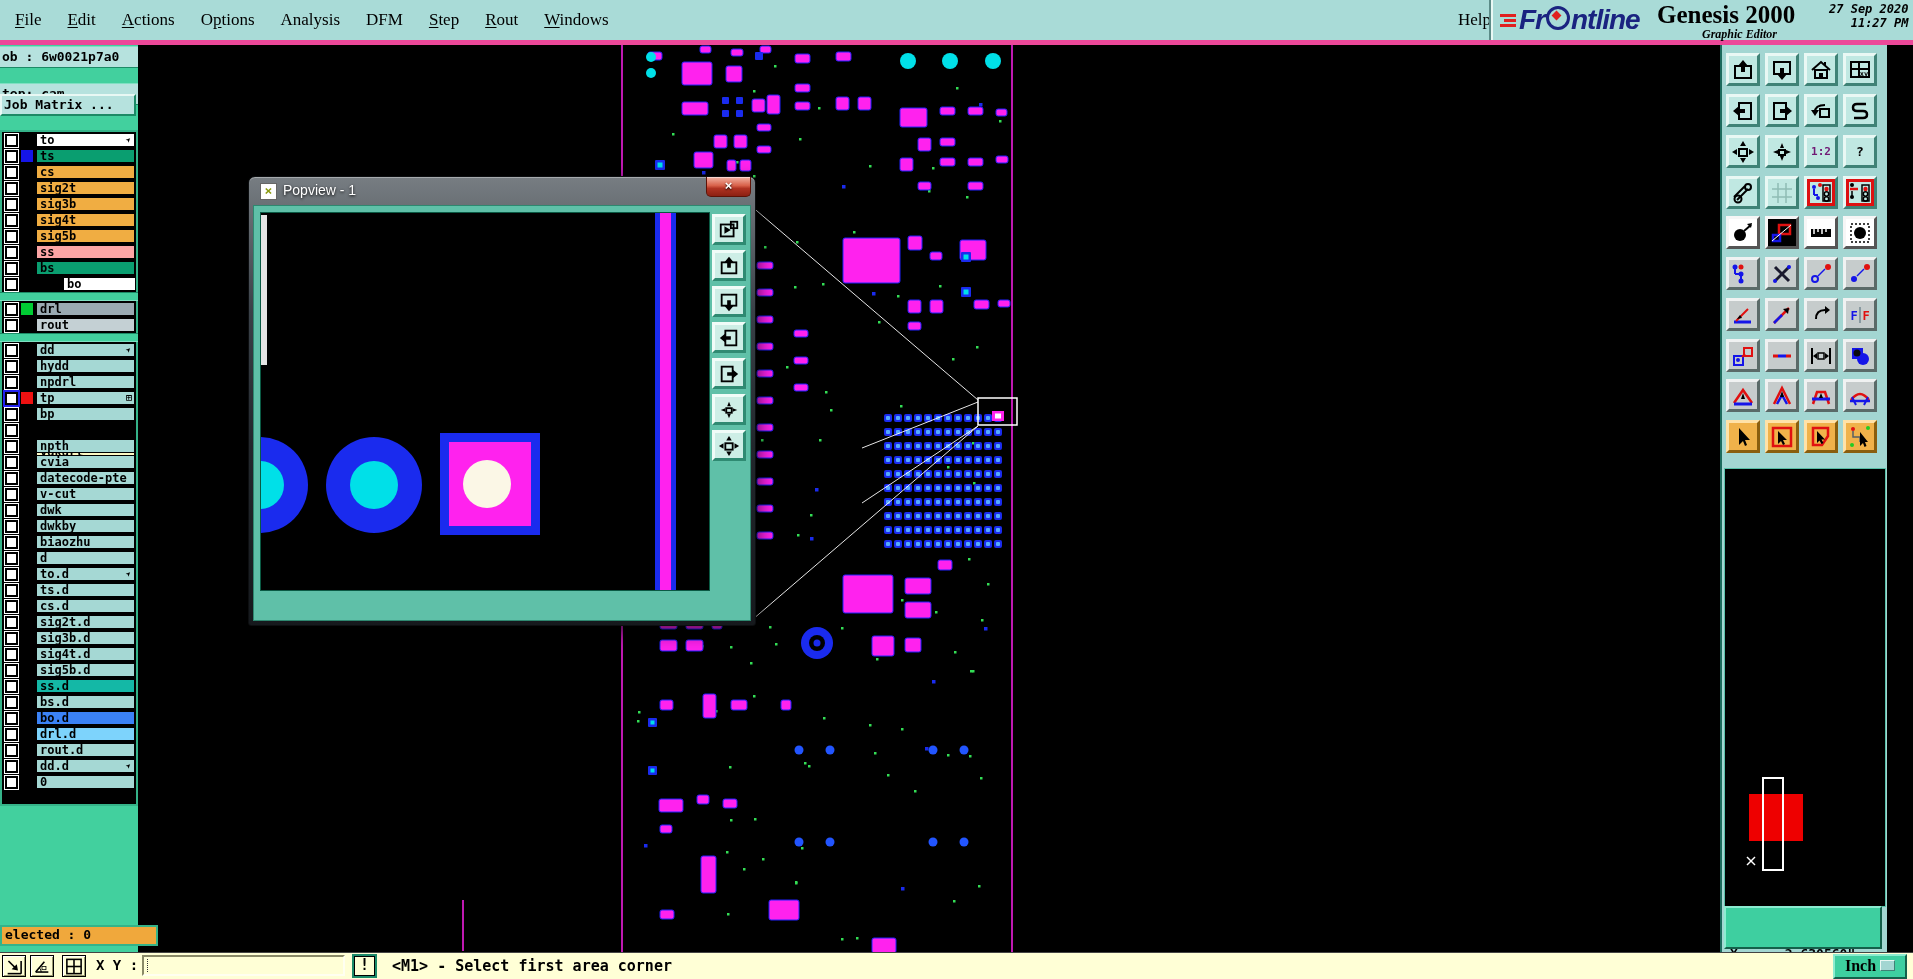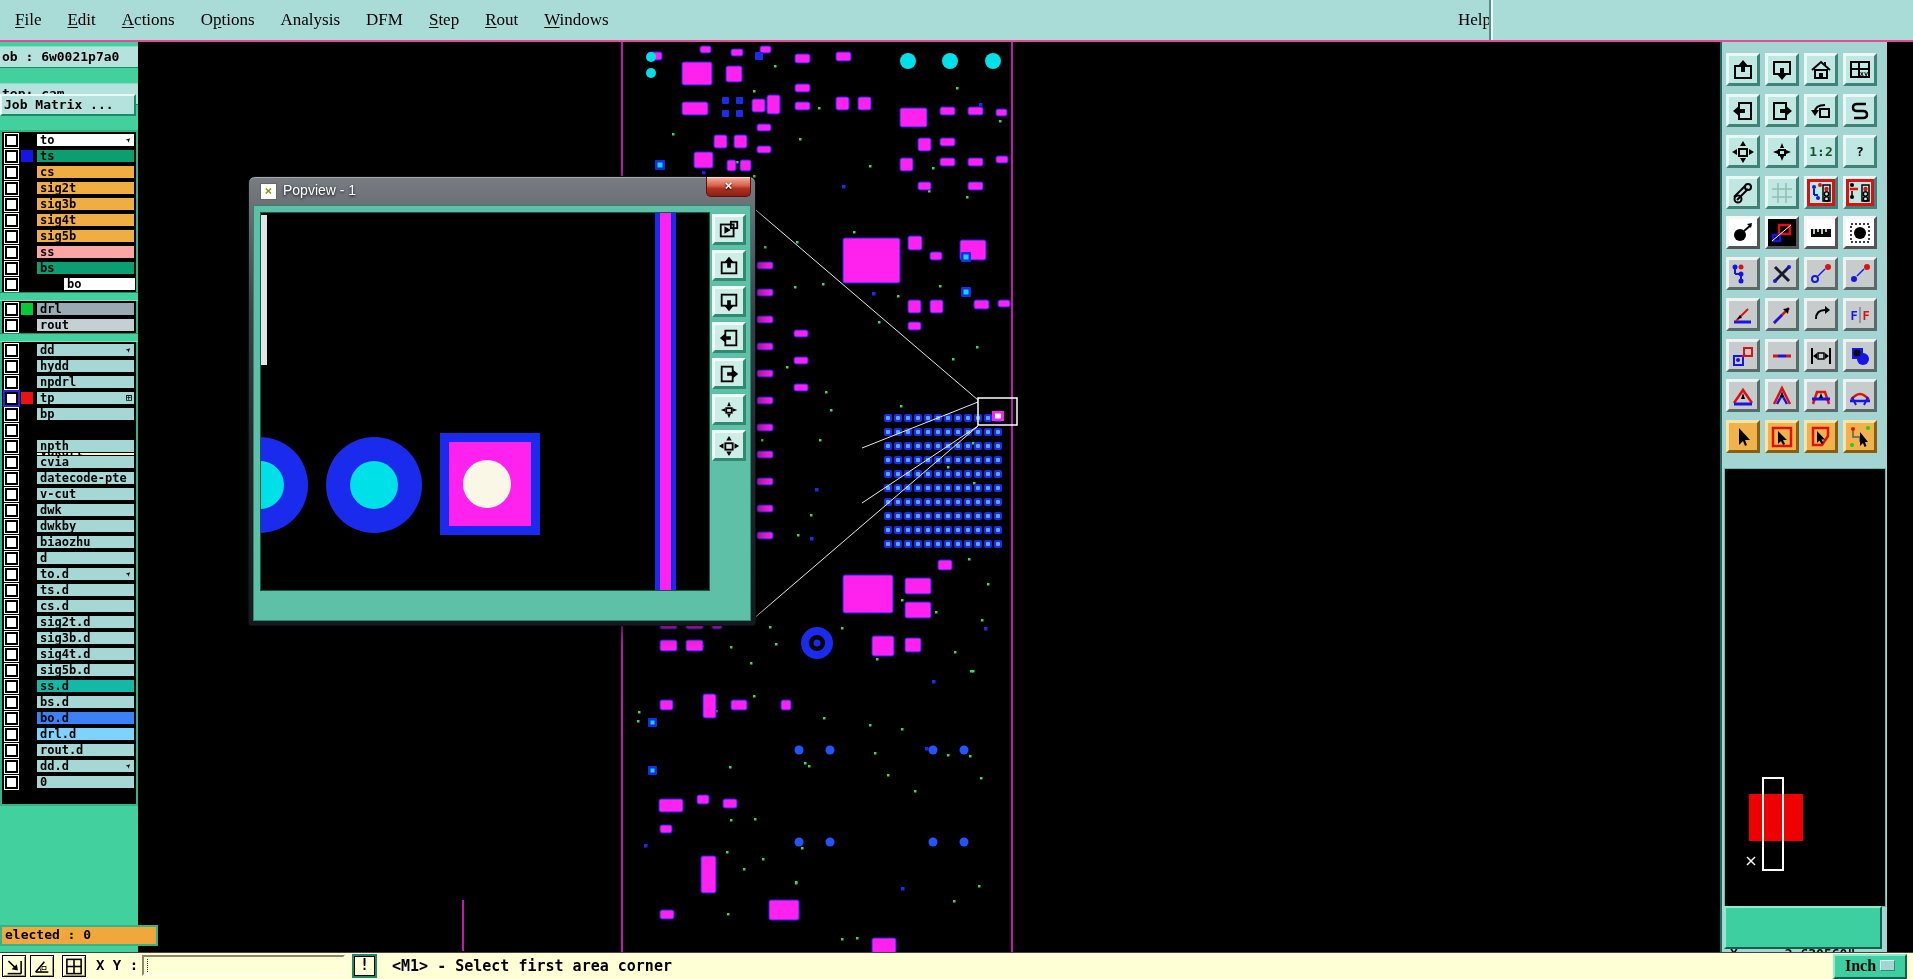--- a/index.html
+++ b/index.html
@@ -1,20 +1,20 @@
 <!DOCTYPE html>
 <html><head>
 <meta charset="utf-8">
 <style>
   html,body{margin:0;padding:0;background:#000;}
   #app{position:relative;width:1913px;height:979px;overflow:hidden;background:#000;
        font-family:"DejaVu Sans Mono",monospace;-webkit-font-smoothing:none;}
   
   #topbar{position:absolute;left:0;top:0;width:1913px;height:40px;background:#a9dbd7;
-          border-bottom:2px solid #ec4899;z-index:8;}
+          border-bottom:5px solid #ec4899;z-index:8;}
   #menus{position:absolute;left:2px;top:0;height:40px;display:flex;align-items:center;
          font-family:"Liberation Serif",serif;font-size:17px;color:#000;}
   .menu-item{padding:0 13px;cursor:default;white-space:nowrap;}
   .menu-item u{text-underline-offset:2px;}
   #help-menu{position:absolute;left:1448px;top:0;height:40px;display:flex;align-items:center;
              font-family:"Liberation Serif",serif;font-size:17px;padding:0 10px;}
   #bar-sep{position:absolute;left:1489px;top:0;height:40px;width:0;
            border-left:2px solid #5c8c88;border-right:2px solid #e8f8f4;}
   #brand{position:absolute;left:1497px;top:0;width:416px;height:40px;}
   #logo{position:absolute;left:3px;top:4px;display:flex;align-items:center;}
@@ -628,20 +628,36 @@
         <div class="menu-item"><u>A</u>ctions</div>
         <div class="menu-item">O<u>p</u>tions</div>
         <div class="menu-item">Analysis</div>
         <div class="menu-item">DFM</div>
         <div class="menu-item"><u>S</u>tep</div>
         <div class="menu-item"><u>R</u>out</div>
         <div class="menu-item"><u>W</u>indows</div>
       </div>
     <div id="help-menu" class="menu-item">Help</div>
     <div id="bar-sep"></div>
+    <div id="brand">
+      <div id="logo">
+        <span id="logo-bars">
+            <i></i>
+            <i></i>
+            <i></i>
+          </span>
+        <span id="logo-text">Fr<span class="o-mark"><b></b></span>ntline</span>
+      </div>
+      <div id="product">Genesis 2000</div>
+      <div id="subtitle">Graphic Editor</div>
+      <div id="datetime">
+        <div>27 Sep 2020</div>
+        <div>11:27 PM</div>
+      </div>
+    </div>
   </div>
 
   <div id="sidebar">
     <div class="hdr-row" style="top:6px">ob :  6w0021p7a0</div>
     <div class="hdr-row" style="top:43px">tep: cam</div>
     <div id="matrix-btn">Job Matrix ...</div>
     <div id="layer-list">
         <div class="lrow">
           <div class="cb"></div>
           <div class="sw"></div>
@@ -987,21 +1003,21 @@
         <div class="tb-btn" style="left: 43px; top: 95px;">
           <svg width="26" height="24" viewBox="0 0 24 24">
             <rect x="9" y="10" width="6" height="5" fill="none" stroke="#000" stroke-width="2"></rect>
             <polygon points="12,3 14,8 10,8" fill="#000"></polygon>
             <polygon points="12,21 10,16 14,16" fill="#000"></polygon>
             <polygon points="3,12 8,10 8,14" fill="#000"></polygon>
             <polygon points="21,12 16,14 16,10" fill="#000"></polygon>
           </svg>
         </div>
         <div class="tb-btn" style="left: 82px; top: 95px;">
-          <span style="font-weight: bold; font-size: 13px; color: #14532d; text-align: right;">1:2</span>
+          <span style="font-weight: bold; font-size: 11px; color: #701a75; text-align: right;">1:2</span>
         </div>
         <div class="tb-btn" style="left: 121px; top: 95px;">
           <span style="font-weight: bold; font-size: 13px; color: rgb(0, 0, 0);">?</span>
         </div>
         <div class="tb-btn" style="left: 4px; top: 136px;">
           <svg width="26" height="24" viewBox="0 0 24 24">
             <line x1="3" y1="16" x2="14" y2="5" stroke="#000" stroke-width="2"></line>
             <line x1="6" y1="19" x2="17" y2="8" stroke="#000" stroke-width="2"></line>
             <circle cx="17" cy="6" r="3" fill="none" stroke="#000" stroke-width="2"></circle>
             <circle cx="7" cy="18" r="3.5" fill="none" stroke="#000" stroke-width="2"></circle>

